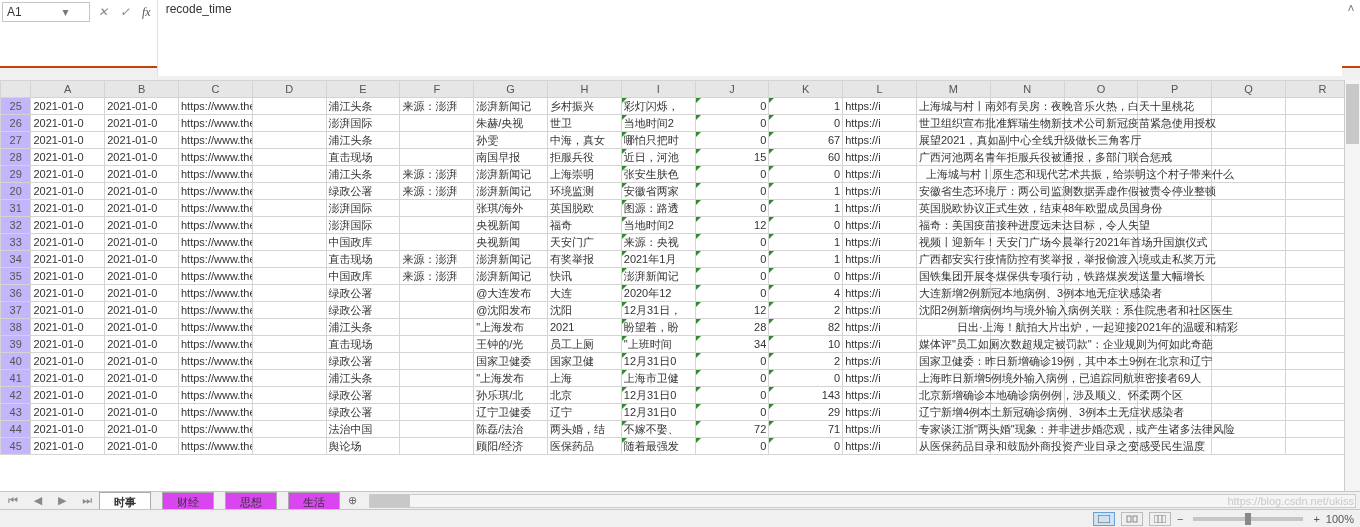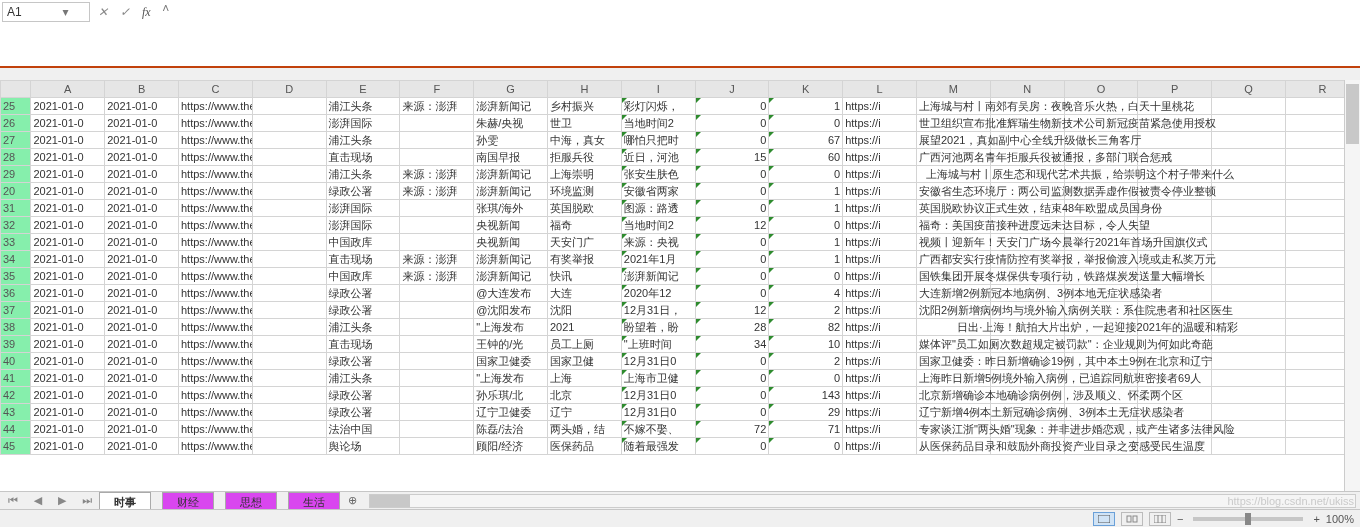--- a/index.html
+++ b/index.html
@@ -15,21 +15,21 @@
 .fx-label { font-style:italic; font-family:"Times New Roman",serif; color:#555; padding:0 6px; }
 .formula-input { flex:1; height:76px; padding:2px 8px; background:#fff; border-left:1px solid #e0e0e0; }
 .expand { width:18px; display:flex; align-items:flex-start; justify-content:center; color:#777; padding-top:2px; }
 
 
 .grid-wrap { position:absolute; top:80px; left:0; right:0; bottom:36px; background:#fff; overflow:hidden; }
 table { border-collapse:collapse; table-layout:fixed; width:1360px; }
 th, td { border:1px solid #d4d4d4; height:17px; font-size:11px; white-space:nowrap; overflow:hidden; padding:0 2px; font-weight:normal; }
 th { background:#e6e6e6; text-align:center; color:#555; }
 th.rowh { width:28px; background:#e6e6e6; text-align:center; }
-td.rowh { width:28px; background:#86efac; text-align:left; color:#555; }
+td.rowh { width:28px; background:#c4b5fd; text-align:center; color:#555; }
 .colA{width:68px}.colB{width:68px}.colC{width:68px}.colD{width:68px}.colE{width:68px}.colF{width:68px}.colG{width:68px}.colH{width:68px}.colI{width:68px}.colJ{width:68px}.colK{width:68px}.colL{width:68px}.colM{width:68px}.colN{width:68px}.colO{width:68px}.colP{width:68px}.colQ{width:68px}.colR{width:68px}
 td { text-align:left; }
 td.num { text-align:right; }
 .tri { position:relative; }
 .tri::before { content:""; position:absolute; left:0; top:0; border-top:5px solid #2e8b2e; border-right:5px solid transparent; }
 
 
 .tabstrip { position:absolute; left:0; right:0; bottom:18px; height:18px; background:#f0f0f0; display:flex; align-items:center; border-top:1px solid #c6c6c6; font-size:11px; }
 .tabnav { width:100px; display:flex; justify-content:space-around; color:#888; }
 .tabnav span { cursor:default; }
@@ -55,20 +55,21 @@
 <div class="formula-row">
   <div class="name-box">
     <span>A1</span>
     <span class="dd">▾</span>
   </div>
   <div class="fx-group">
     <div class="fx-btn">✕</div>
     <div class="fx-btn">✓</div>
     <div class="fx-label">fx</div>
   </div>
+  <div class="formula-input">recode_time</div>
   <div class="expand">˄</div>
 </div>
 
 <div class="grid-wrap">
   <table id="grid">
     <thead>
         <tr id="colhdr">
           <th class="rowh"></th>
           <th class="colA">A</th>
           <th class="colB">B</th>

